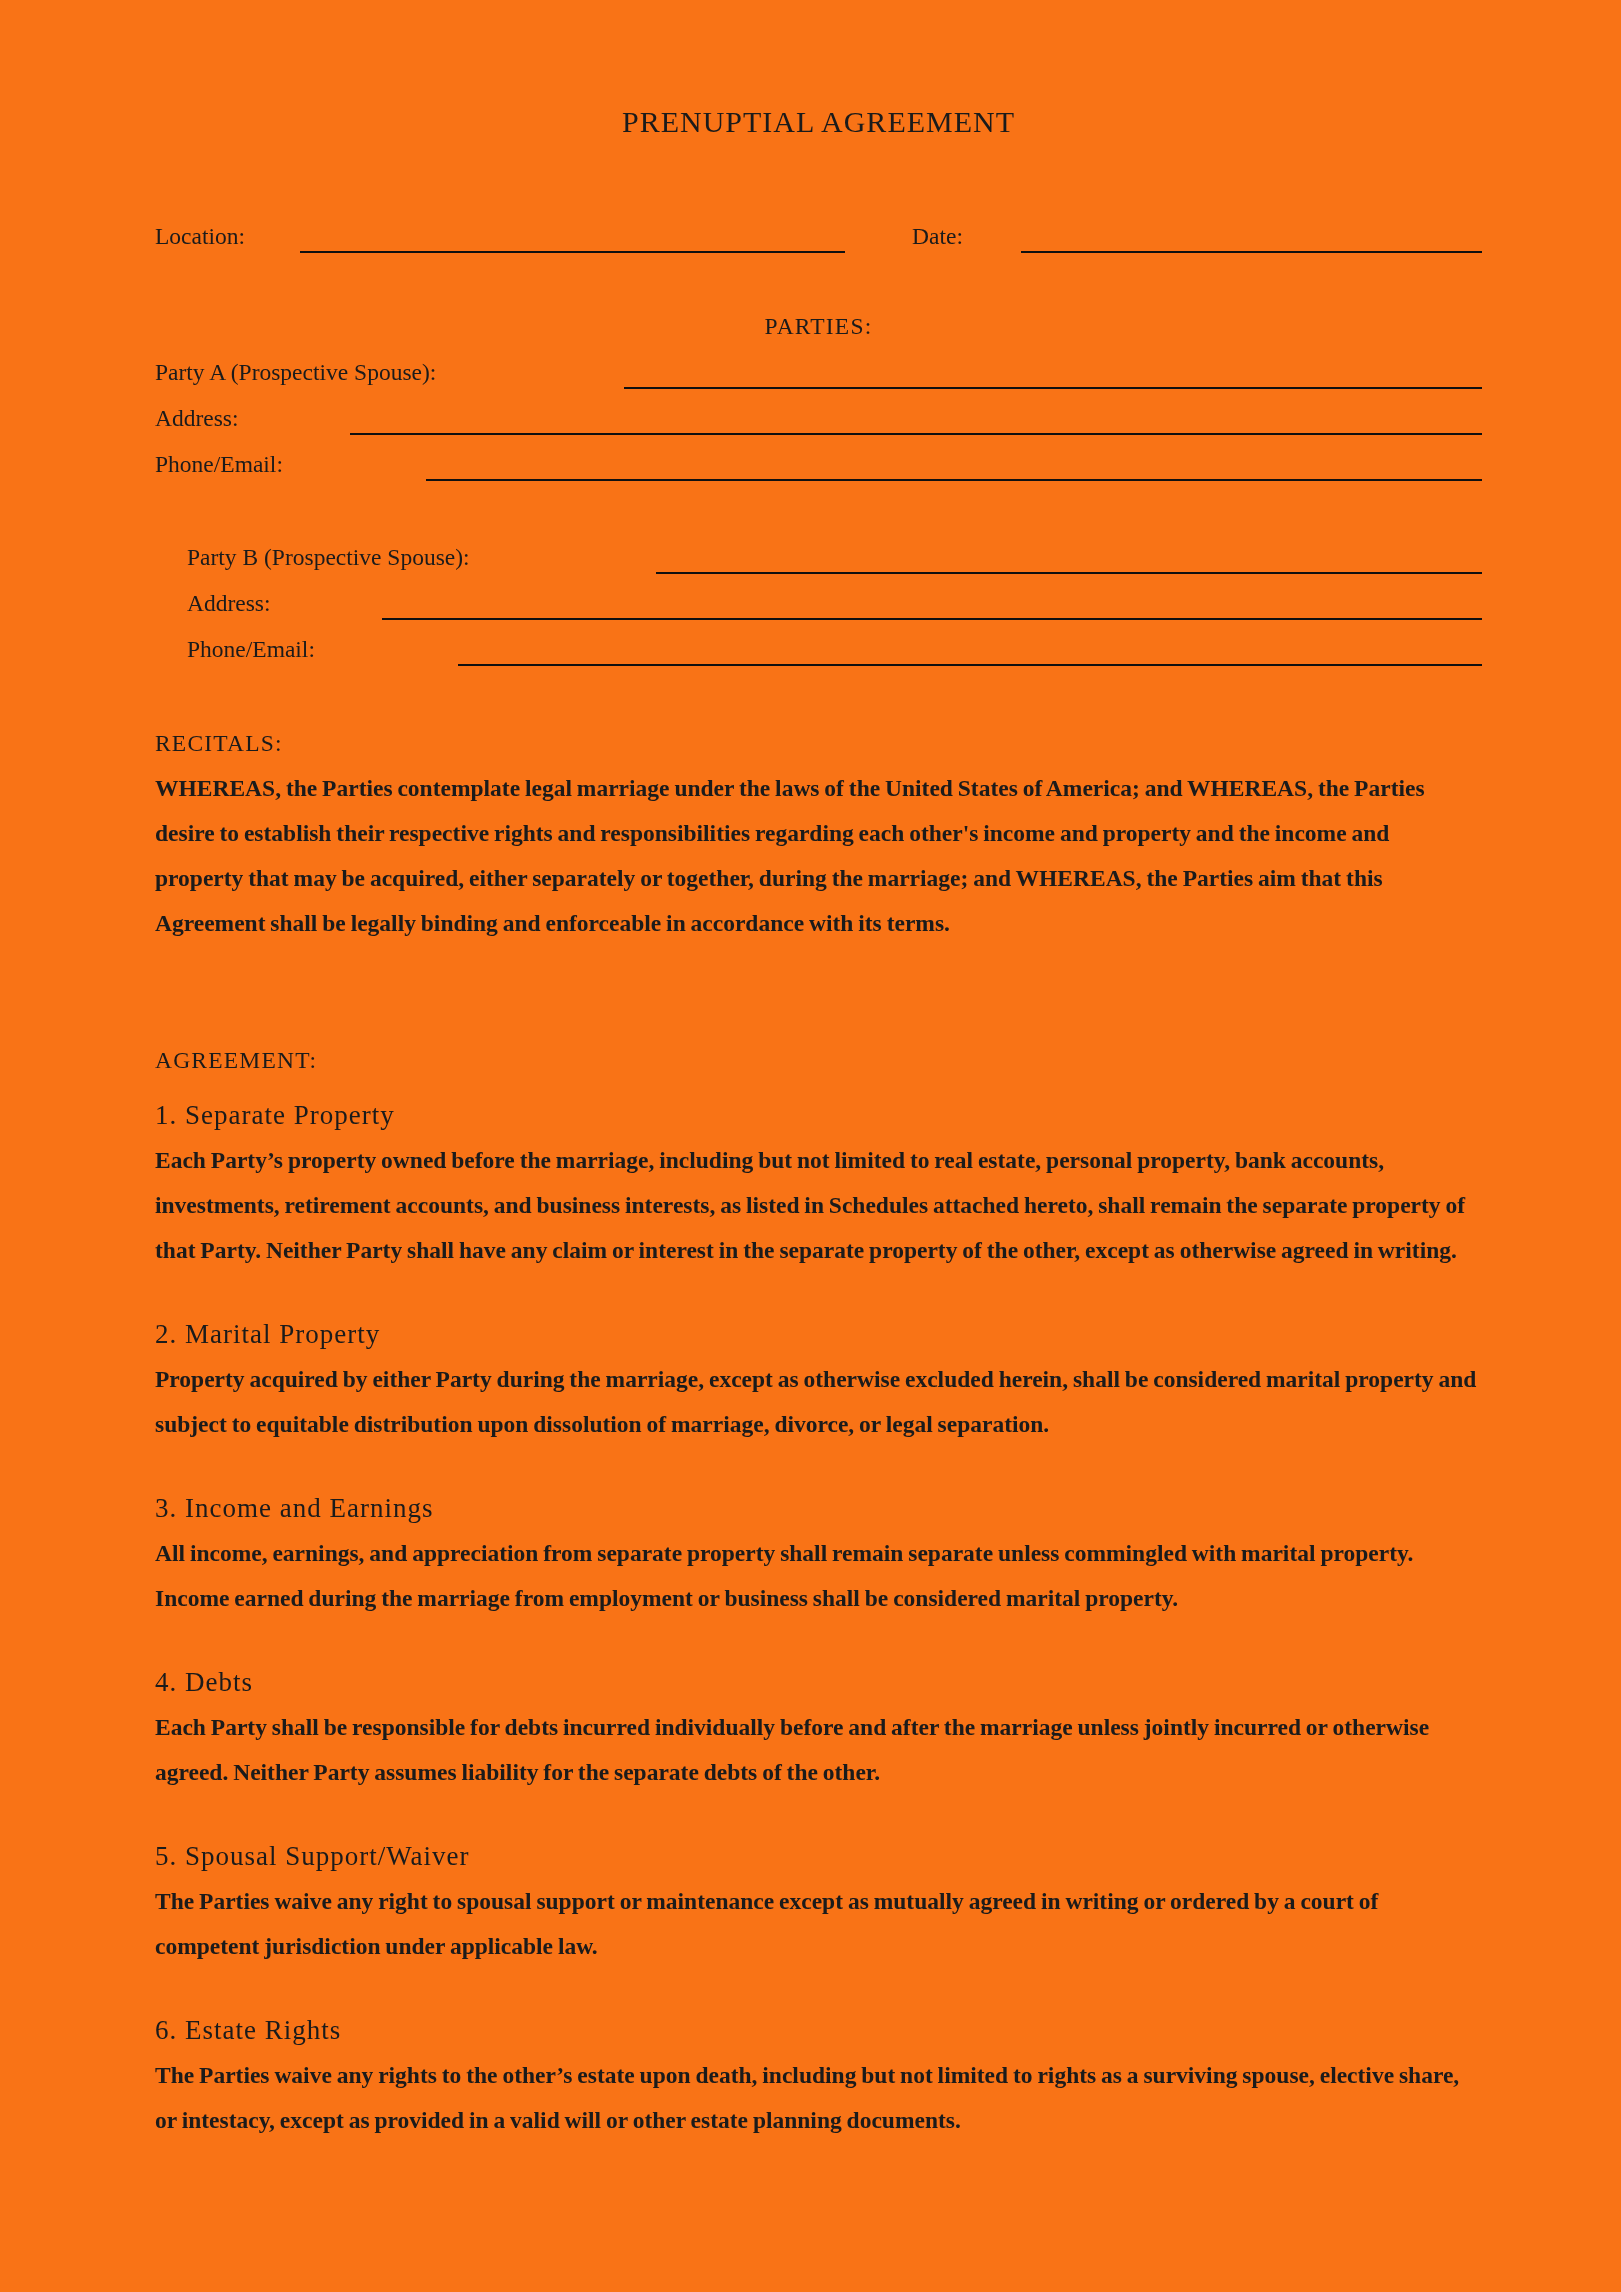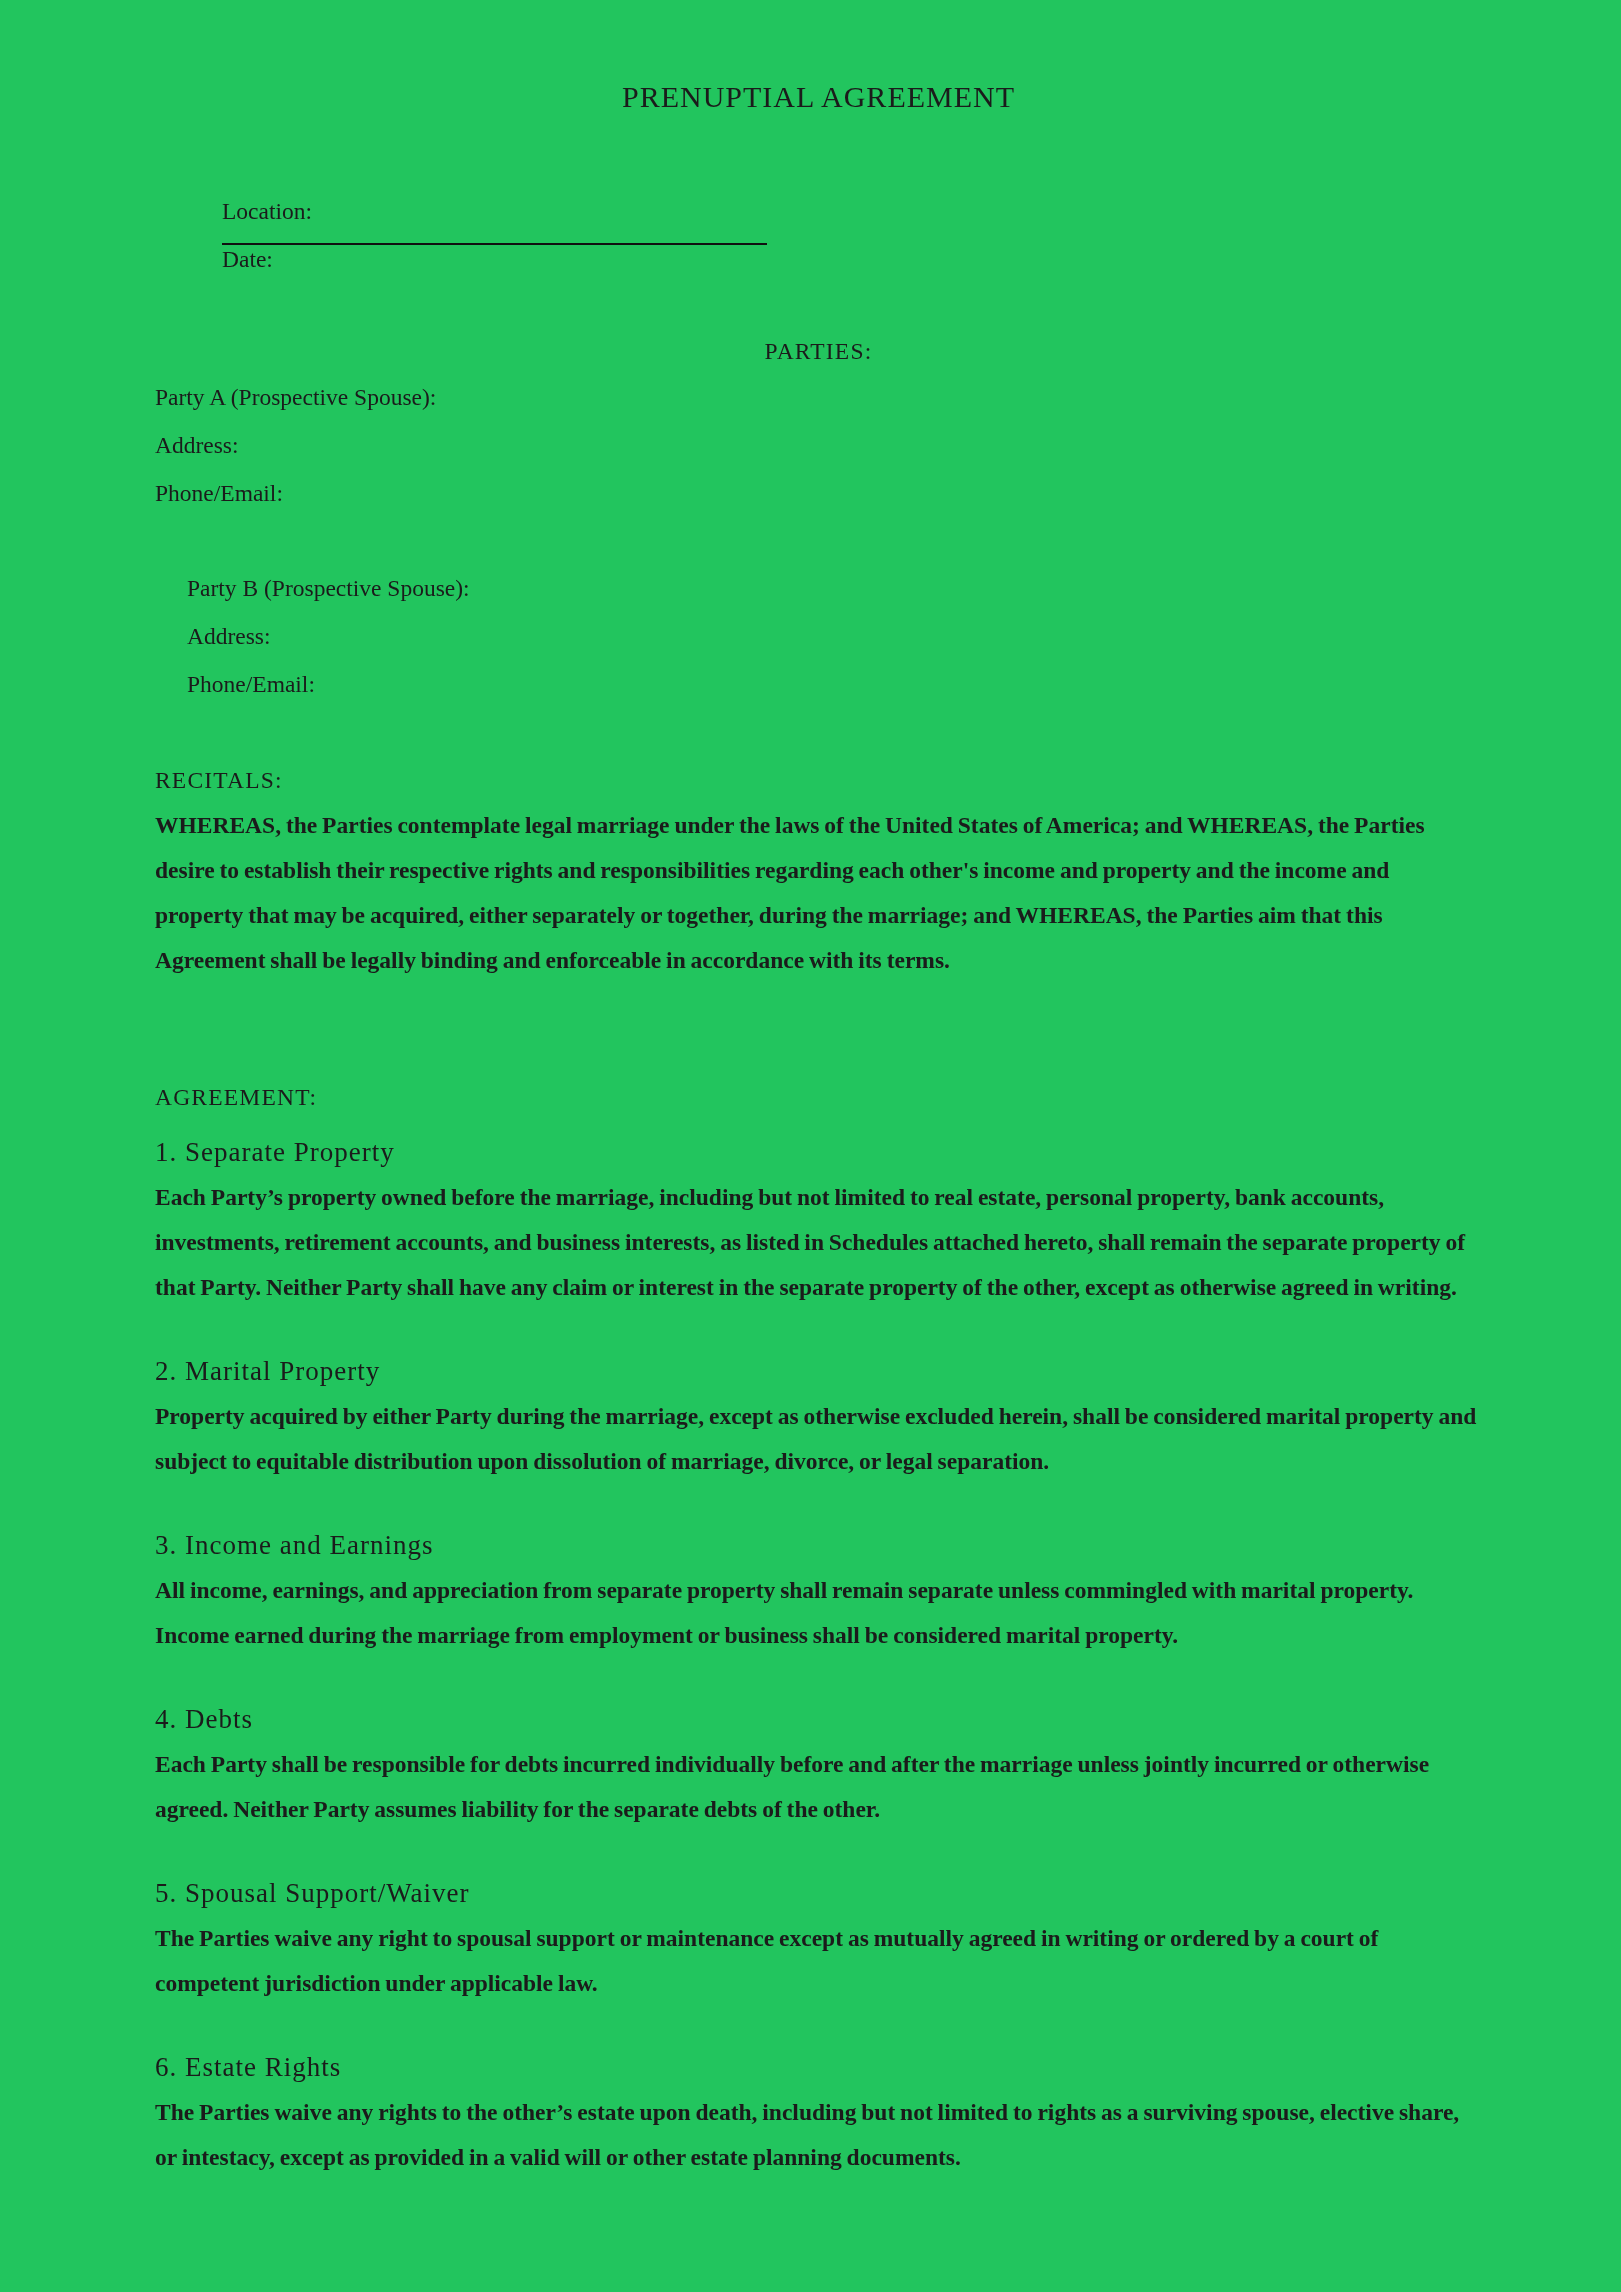--- a/index.html
+++ b/index.html
@@ -4,42 +4,41 @@
 <style>
   html, body {
     margin: 0;
     padding: 0;
     background: #ffffff;
   }
   .page {
     position: relative;
     width: 1621px;
     height: 2293px;
-    background: #22c55e;
+    background: #f97316;
     box-sizing: border-box;
-    padding: 78px 139px 0 155px;
+    padding: 103px 139px 0 155px;
     font-family: "Liberation Serif", "DejaVu Serif", serif;
     color: #1b1b1b;
     overflow: hidden;
   }
   .title {
     text-align: center;
     font-size: 30px;
     letter-spacing: 1px;
     line-height: 37px;
     margin-bottom: 73px;
     white-space: nowrap;
   }
   .form-row {
     display: flex;
     align-items: baseline;
     font-size: 23.5px;
     line-height: 46px;
     width: 100%;
-    flex-direction: column;
   }
   .lbl { white-space: nowrap; }
   .fline {
     display: inline-block;
     border-bottom: 2.9px solid #101010;
     position: relative;
     top: 8.8px;
     height: 0;
   }
   .grow { flex: 1; }

